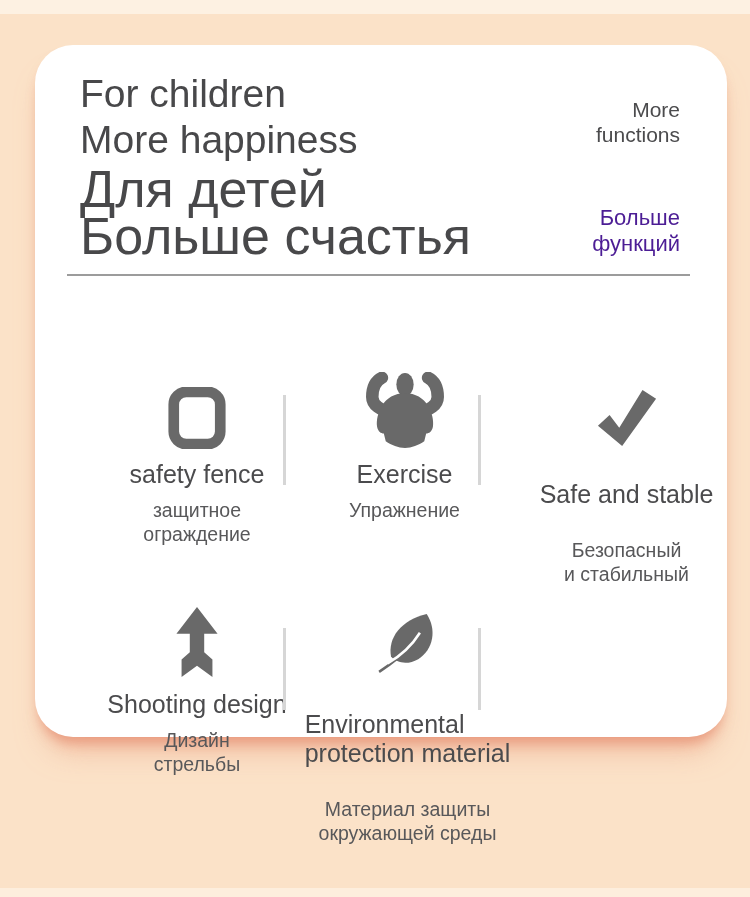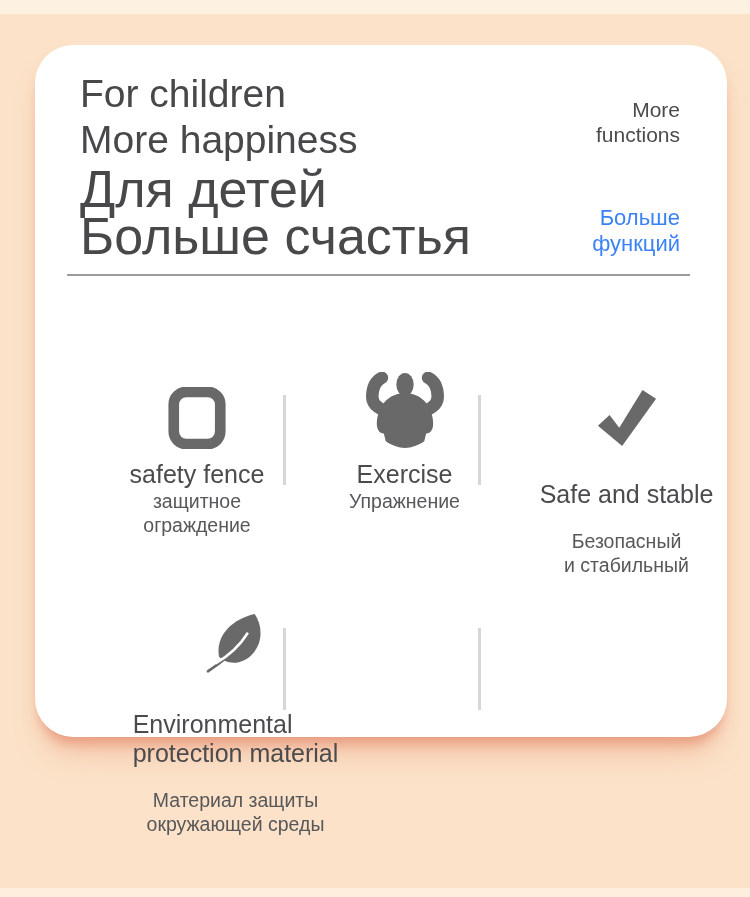--- a/index.html
+++ b/index.html
@@ -18,36 +18,36 @@
   }
 
   
   .title-en{position:absolute;left:45px;top:26px;font-size:39px;line-height:46px;
     font-weight:500;color:#48484a;white-space:pre-line;}
   .title-ru{position:absolute;left:45px;top:121px;font-size:52px;line-height:47px;
     font-weight:500;color:#48484a;white-space:pre-line;}
   .more-en{position:absolute;right:47px;top:52px;text-align:right;font-size:21px;
     line-height:25px;color:#4b4b4d;white-space:pre-line;}
   .more-ru{position:absolute;right:47px;top:160px;text-align:right;font-size:22px;
-    line-height:26px;color:#3b82f6;white-space:pre-line;}
+    line-height:26px;color:#4c1d95;white-space:pre-line;}
 
   .h-divider{position:absolute;left:32px;top:229px;width:623px;height:2px;background:#9c9c9c;}
 
   
   .row{position:absolute;left:76px;display:flex;}
   .row1{top:326px;}
   .row2{top:556px;}
   .col{position:relative;display:flex;flex-direction:column;align-items:center;}
   .col1{width:172px;}
   .col2{width:195px;padding-left:24px;}
   .col3{width:249px;gap:20px;}
   .icon-box{height:78px;display:flex;align-items:flex-end;justify-content:center;}
   .label-en{margin-top:11px;font-size:25px;line-height:29px;color:#4b4b4d;
     white-space:pre;width:max-content;}
-  .label-ru{font-size:19.5px;line-height:24px;color:#58585a;
+  .label-ru{margin-top:9px;font-size:19.5px;line-height:24px;color:#58585a;
     text-align:center;white-space:pre;width:max-content;}
 
   .v-div{position:absolute;width:3px;background:#d6d6d6;}
   .v-div-r1a{left:248px;top:350px;height:90px;}
   .v-div-r1b{left:443px;top:350px;height:90px;}
   .v-div-r2a{left:248px;top:583px;height:82px;}
   .v-div-r2b{left:443px;top:583px;height:82px;}
 
   .icon-box svg{display:block;}
 </style>
@@ -101,20 +101,30 @@
           <polygon points="2,40 14,29 24,42 48,3 62,12 27,61" fill="#696969"></polygon>
         </svg>
       </div>
       <div class="label-en">Safe and stable</div>
       <div class="label-ru">Безопасный
 и стабильный</div>
     </div>
   </div>
 
   <div class="row row2">
+    <div class="col col1">
+      <div class="icon-box">
+        <svg width="46" height="72" viewBox="0 0 44 70">
+          <polygon points="22,0 42,26 29,26 29,44 37,51 37,68 22,57 7,68 7,51 15,44 15,26 2,26" fill="#696969"></polygon>
+        </svg>
+      </div>
+      <div class="label-en">Shooting design</div>
+      <div class="label-ru">Дизайн
+стрельбы</div>
+    </div>
     <div class="col col3">
       <div class="icon-box">
         <svg width="68" height="72" viewBox="0 0 80 80">
           <path d="M6 74 C18 66 30 58 40 46" fill="none" stroke="#696969" stroke-width="3"></path>
           <path d="M62 6 C74 24 70 48 52 59 C40 66 27 64 20 56 C16 34 32 13 62 6 Z" fill="#696969"></path>
           <path d="M16 64 C30 56 44 44 54 28" fill="none" stroke="#ffffff" stroke-width="3"></path>
         </svg>
       </div>
       <div class="label-en">Environmental
 protection material</div>

